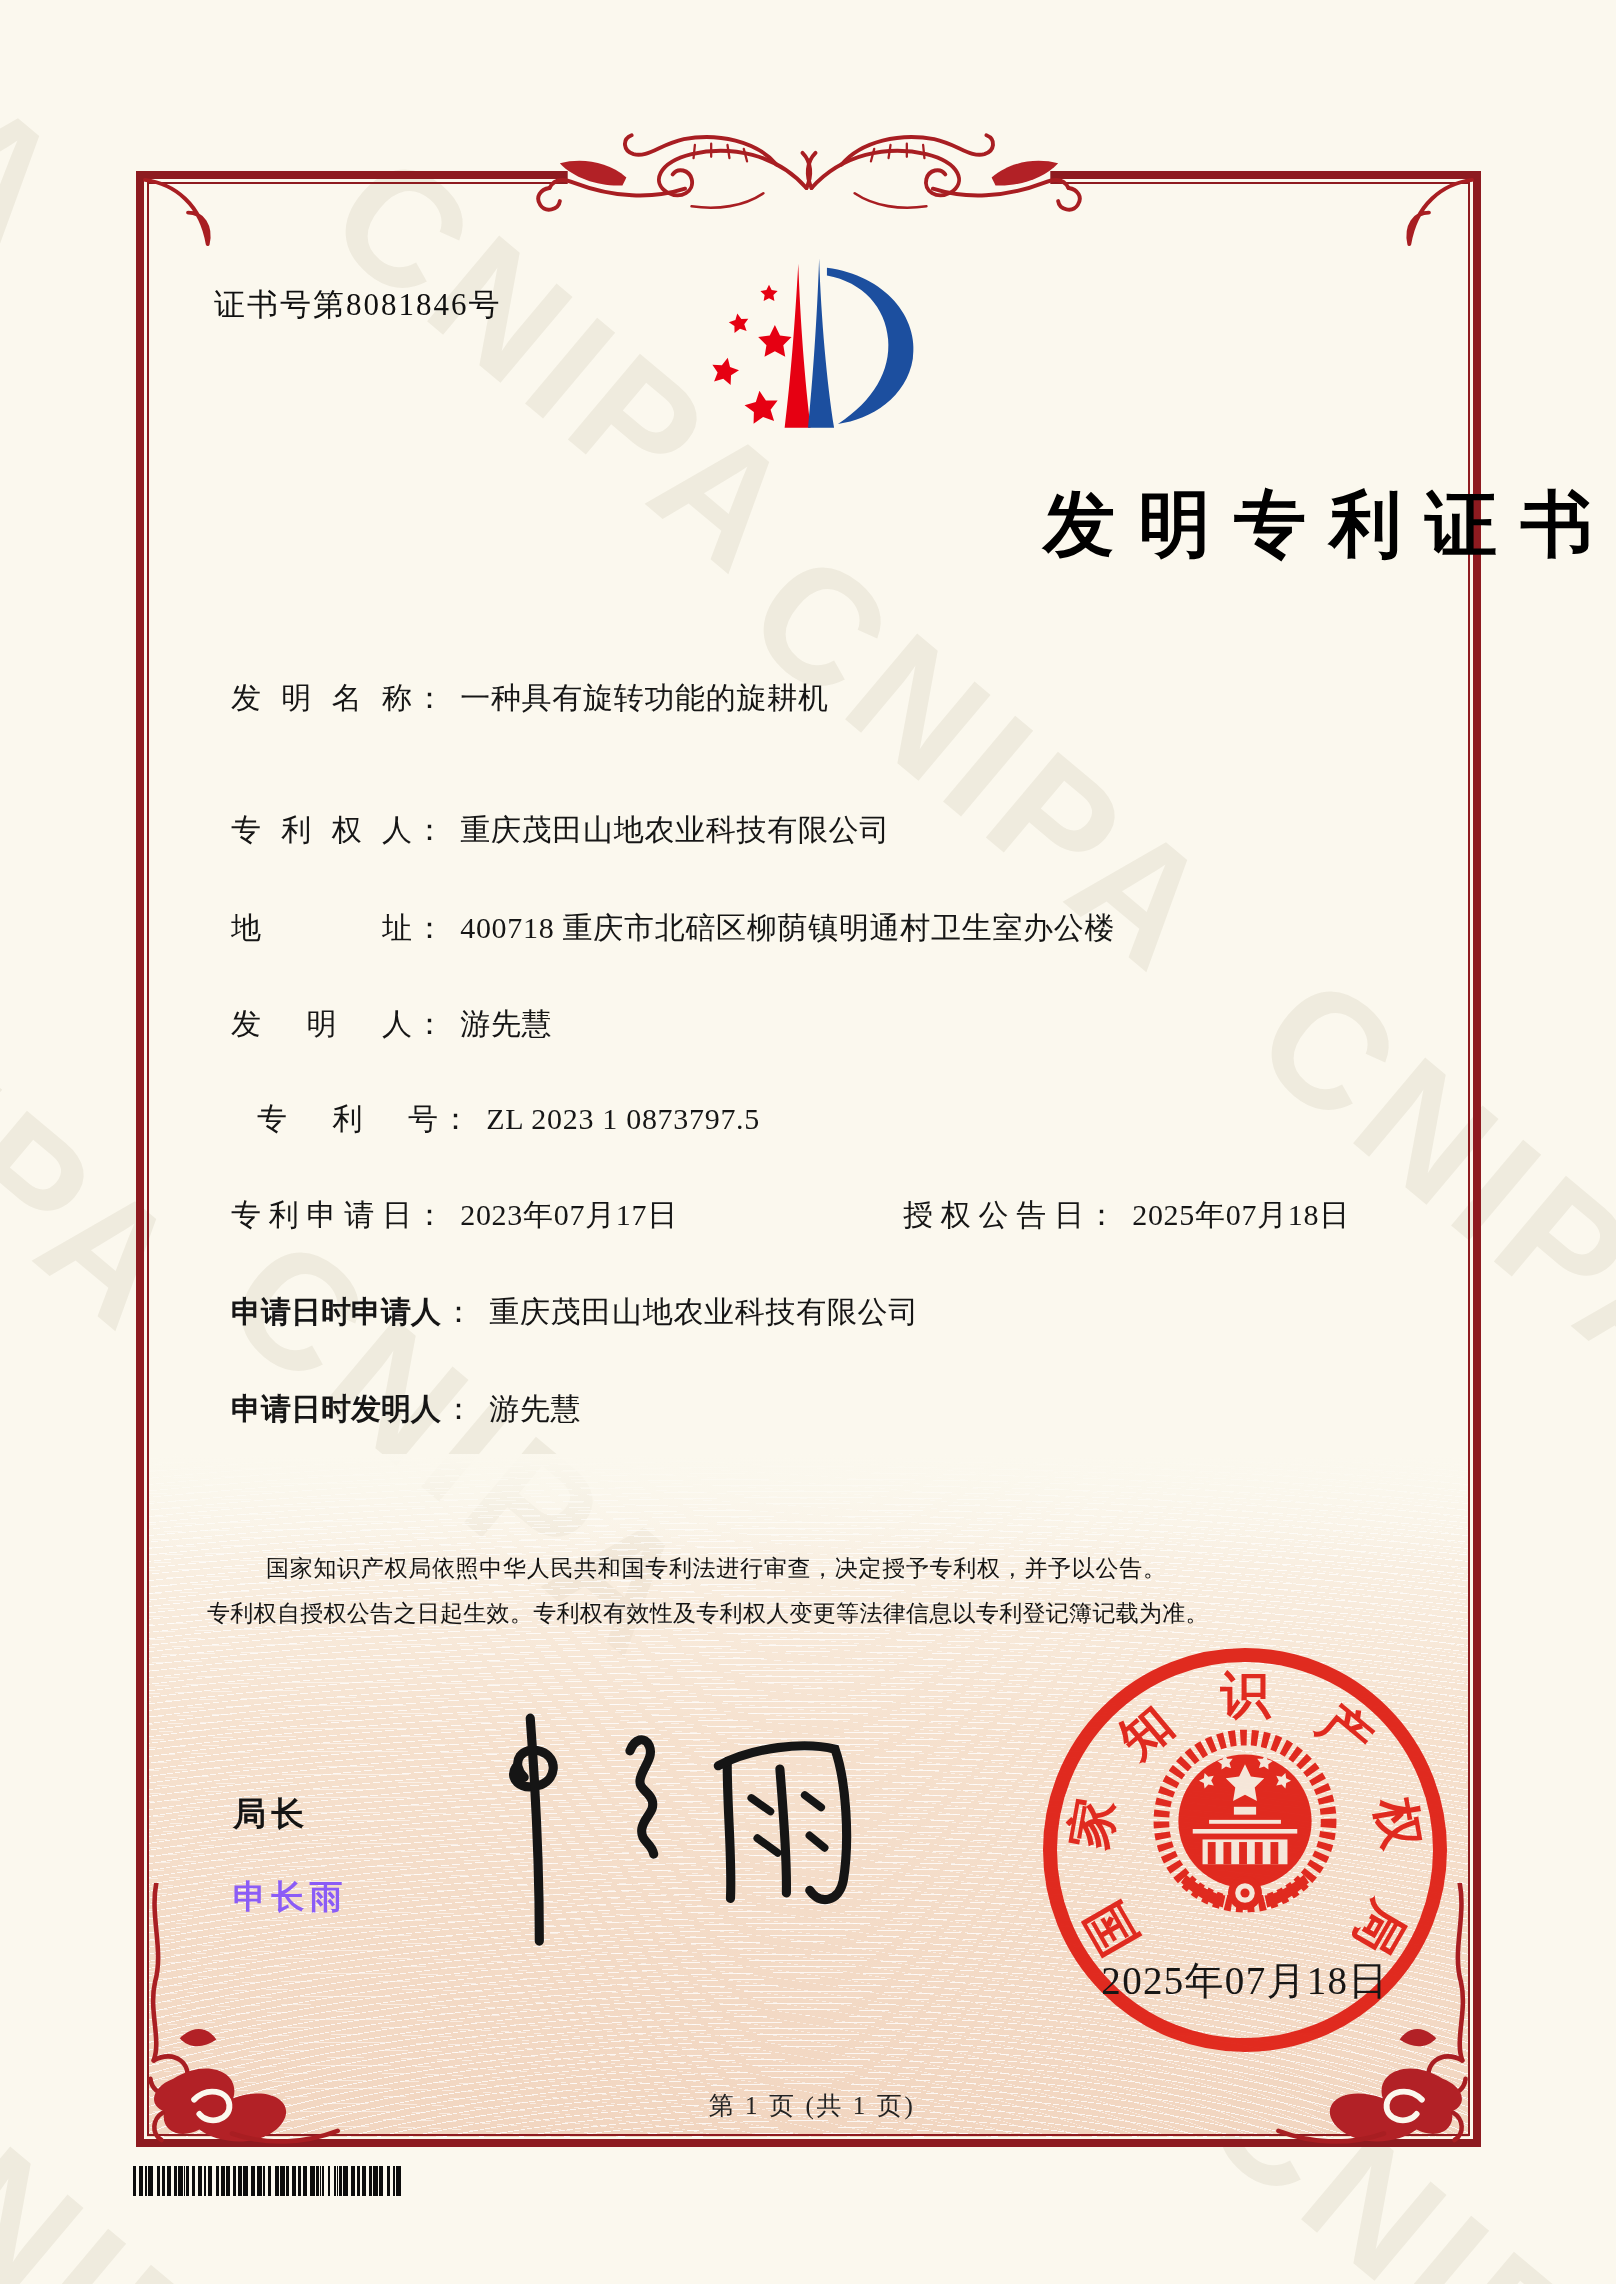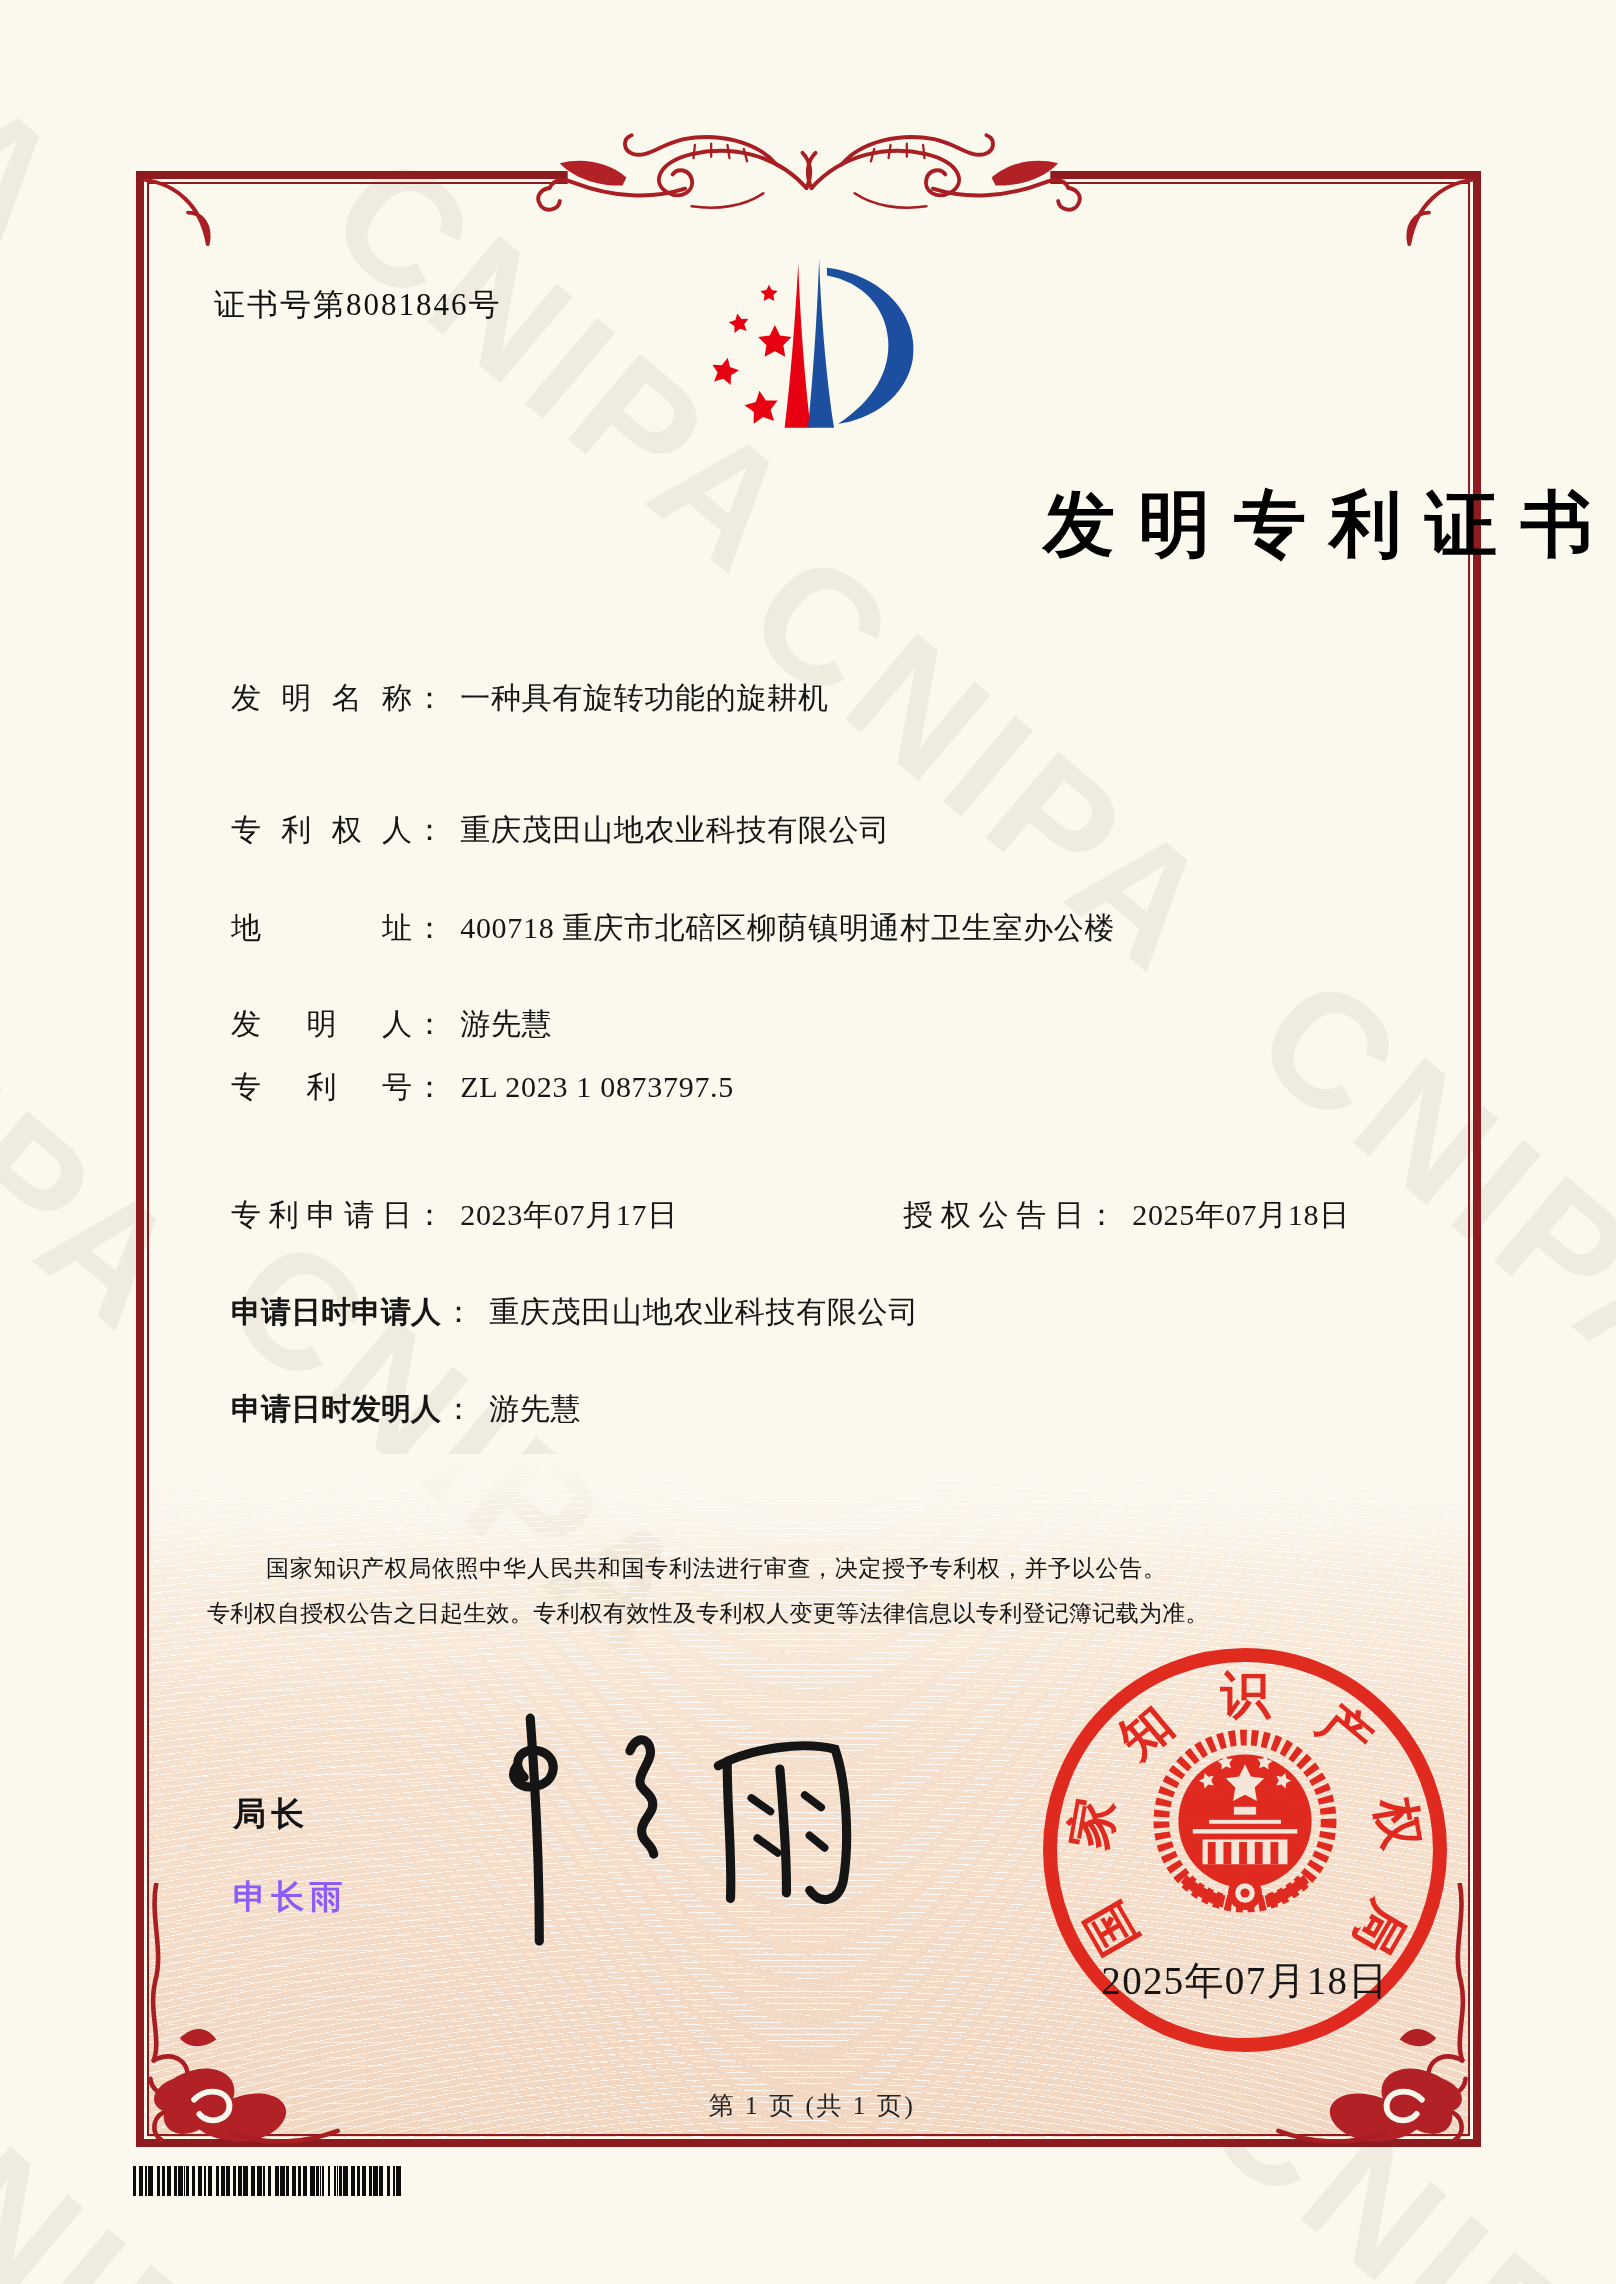--- a/index.html
+++ b/index.html
@@ -186,21 +186,21 @@
   </div>
 
   <div class="row" style="top:908px;">
     <span class="f-label">地址</span><span class="colon">：</span><span class="f-value">400718 重庆市北碚区柳荫镇明通村卫生室办公楼</span>
   </div>
 
   <div class="row" style="top:1004px;">
     <span class="f-label">发明人</span><span class="colon">：</span><span class="f-value">游先慧</span>
   </div>
 
-  <div class="row" style="top:1067px;">
+  <div class="row" style="top:1099px;margin-left:26px;">
     <span class="f-label">专利号</span><span class="colon">：</span><span class="f-value">ZL 2023 1 0873797.5</span>
   </div>
 
   <div class="row" style="top:1195px;">
     <span class="f-label">专利申请日</span><span class="colon">：</span><span class="f-value">2023年07月17日</span>
     <span class="rcol">
       <span class="f-label">授权公告日</span><span class="colon">：</span><span class="f-value">2025年07月18日</span>
     </span>
   </div>
 

